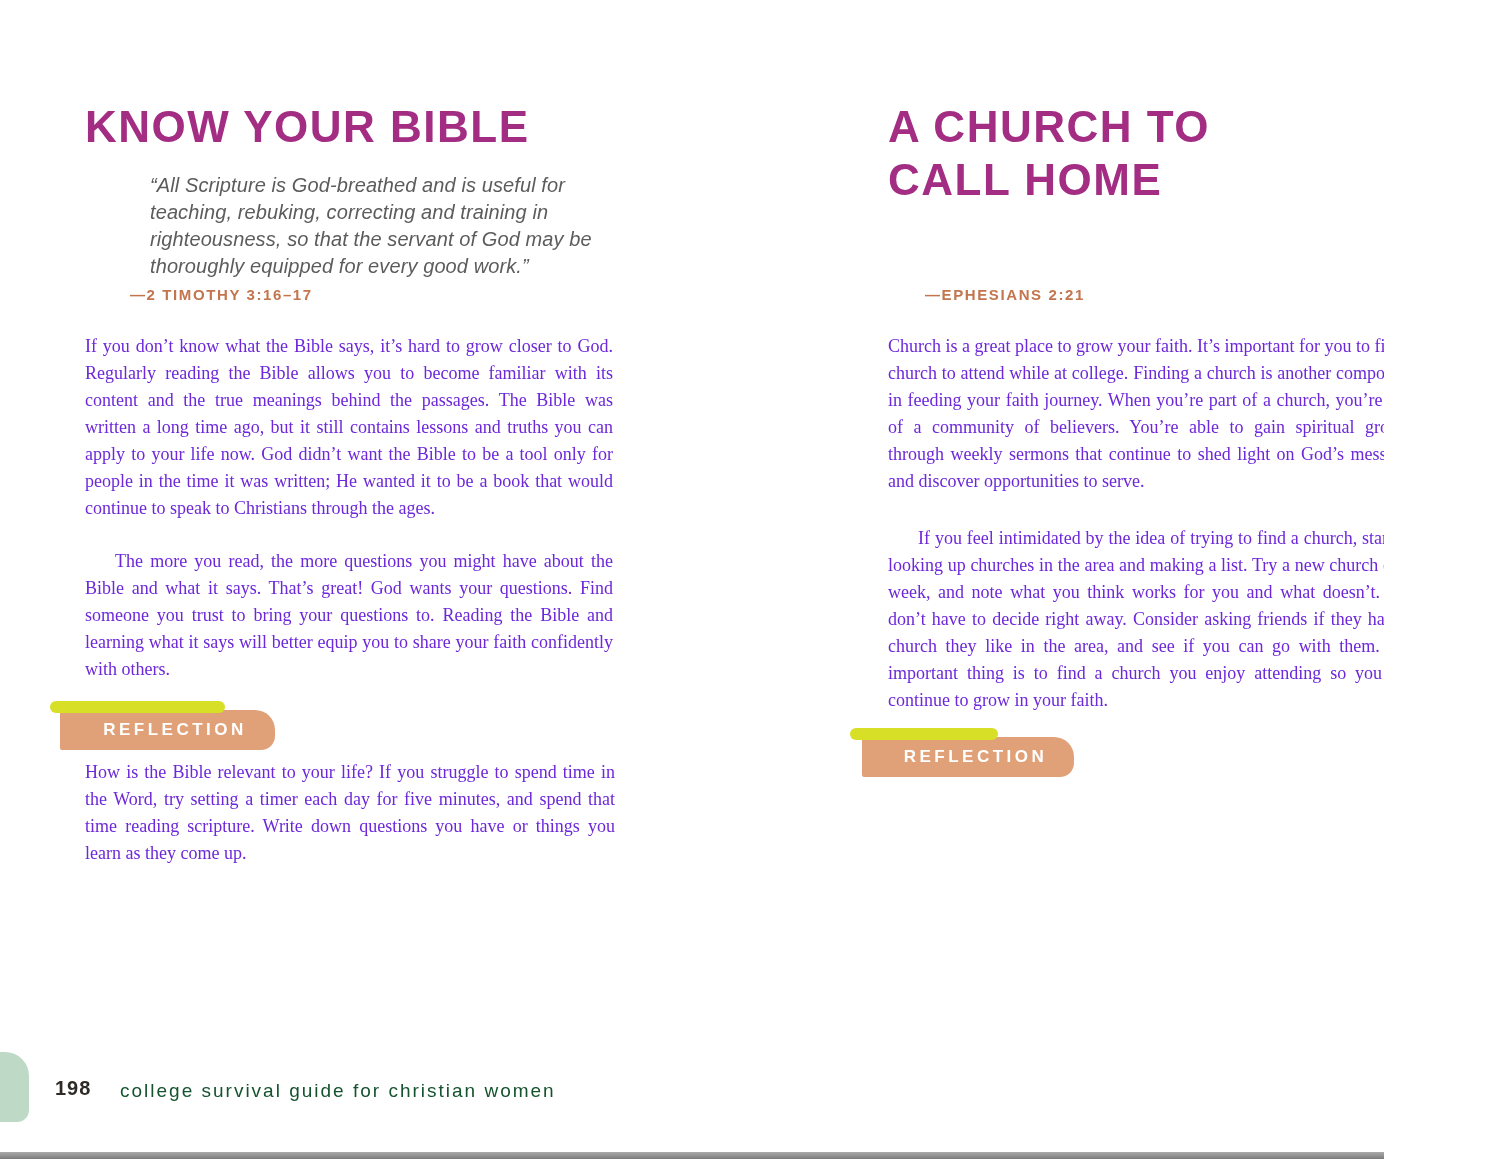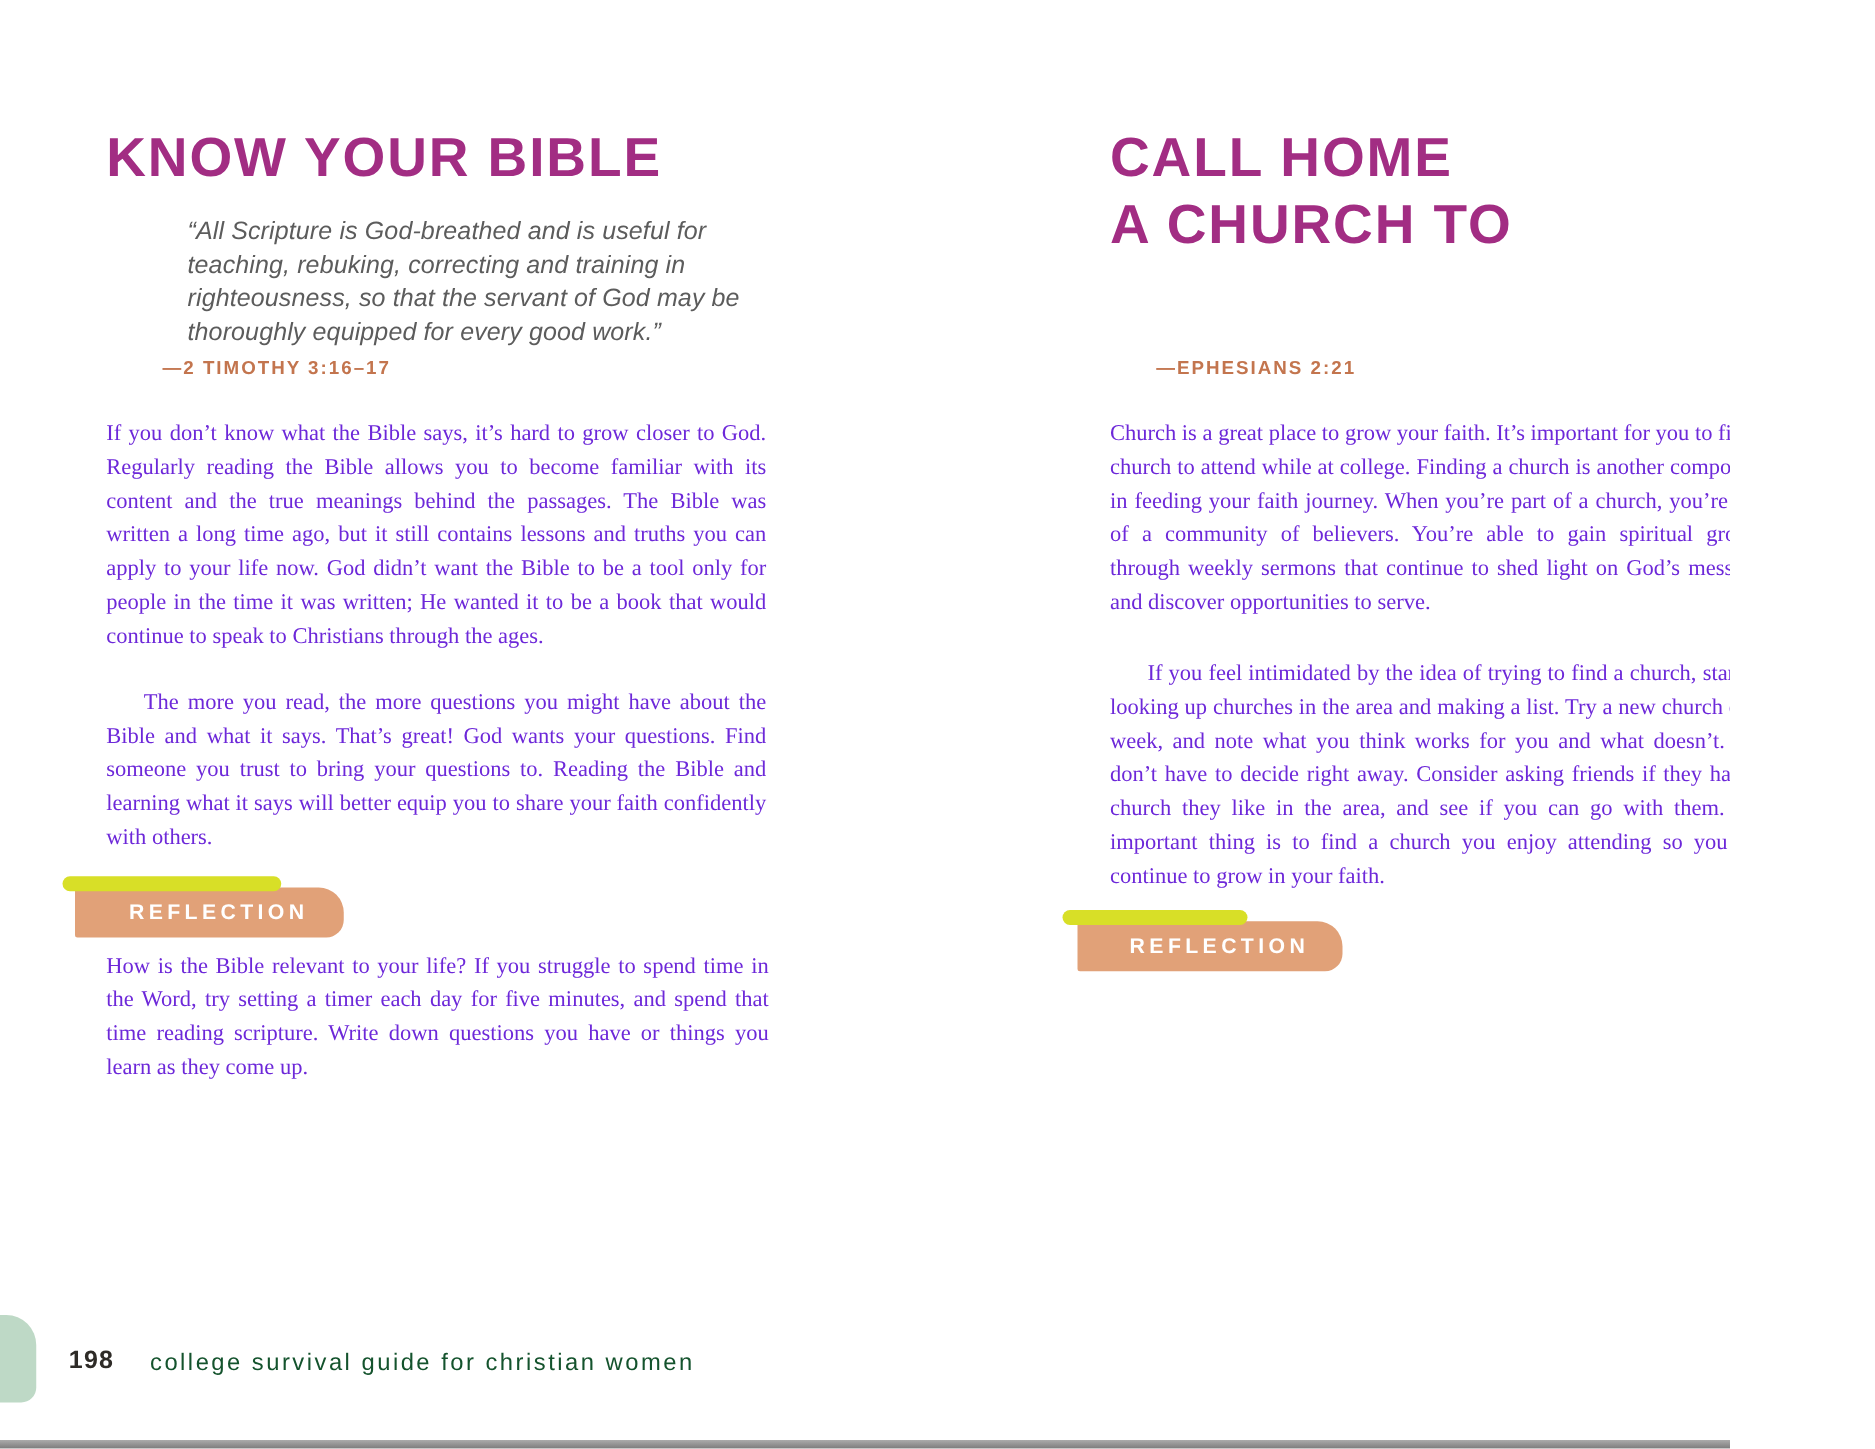--- a/index.html
+++ b/index.html
@@ -146,22 +146,22 @@
     <div class="footer-number" style="left:55px;top:1077px;">198</div>
 
     <div class="running-title" style="left:120px;top:1080px;">college survival guide for christian women</div>
 
     <div class="corner-tab corner-tab-left"></div>
   </section>
 
   <section class="page page-right">
 
     <h1 class="chapter-title" style="left:138px;top:100px;">
+      <span class="title-line">A CHURCH TO</span>
       <span class="title-line">CALL HOME</span>
-      <span class="title-line">A CHURCH TO</span>
     </h1>
 
 
     <div class="attribution" style="left:175px;top:286px;">—EPHESIANS 2:21</div>
 
     <p class="body-para" style="left:138px;top:333px;width:528px;">Church is a great place to grow your faith. It’s important for you to find a church to attend while at college. Finding a church is another component in feeding your faith journey. When you’re part of a church, you’re part of a community of believers. You’re able to gain spiritual growth through weekly sermons that continue to shed light on God’s message, and discover opportunities to serve.</p>
 
     <p class="body-para indent" style="left:138px;top:525px;width:528px;">If you feel intimidated by the idea of trying to find a church, start by looking up churches in the area and making a list. Try a new church each week, and note what you think works for you and what doesn’t. You don’t have to decide right away. Consider asking friends if they have a church they like in the area, and see if you can go with them. The important thing is to find a church you enjoy attending so you can continue to grow in your faith.</p>
 
     <div class="highlight-bar" style="left:100px;top:728px;width:148px;"></div>

